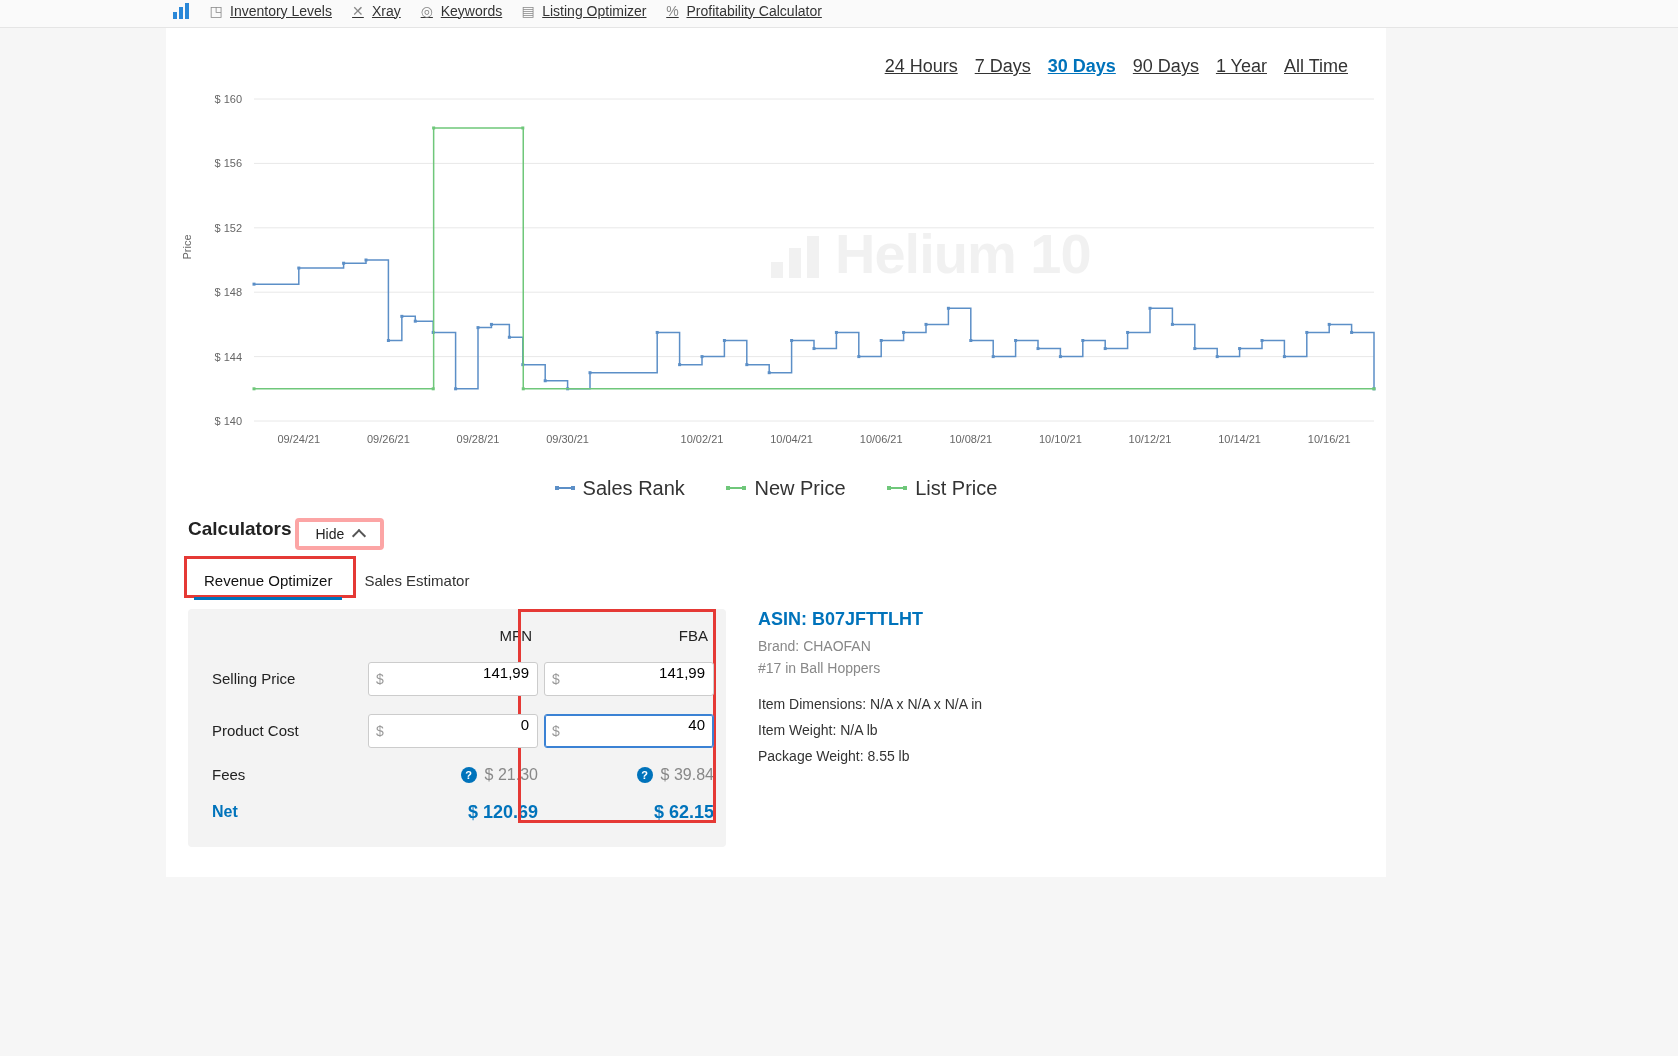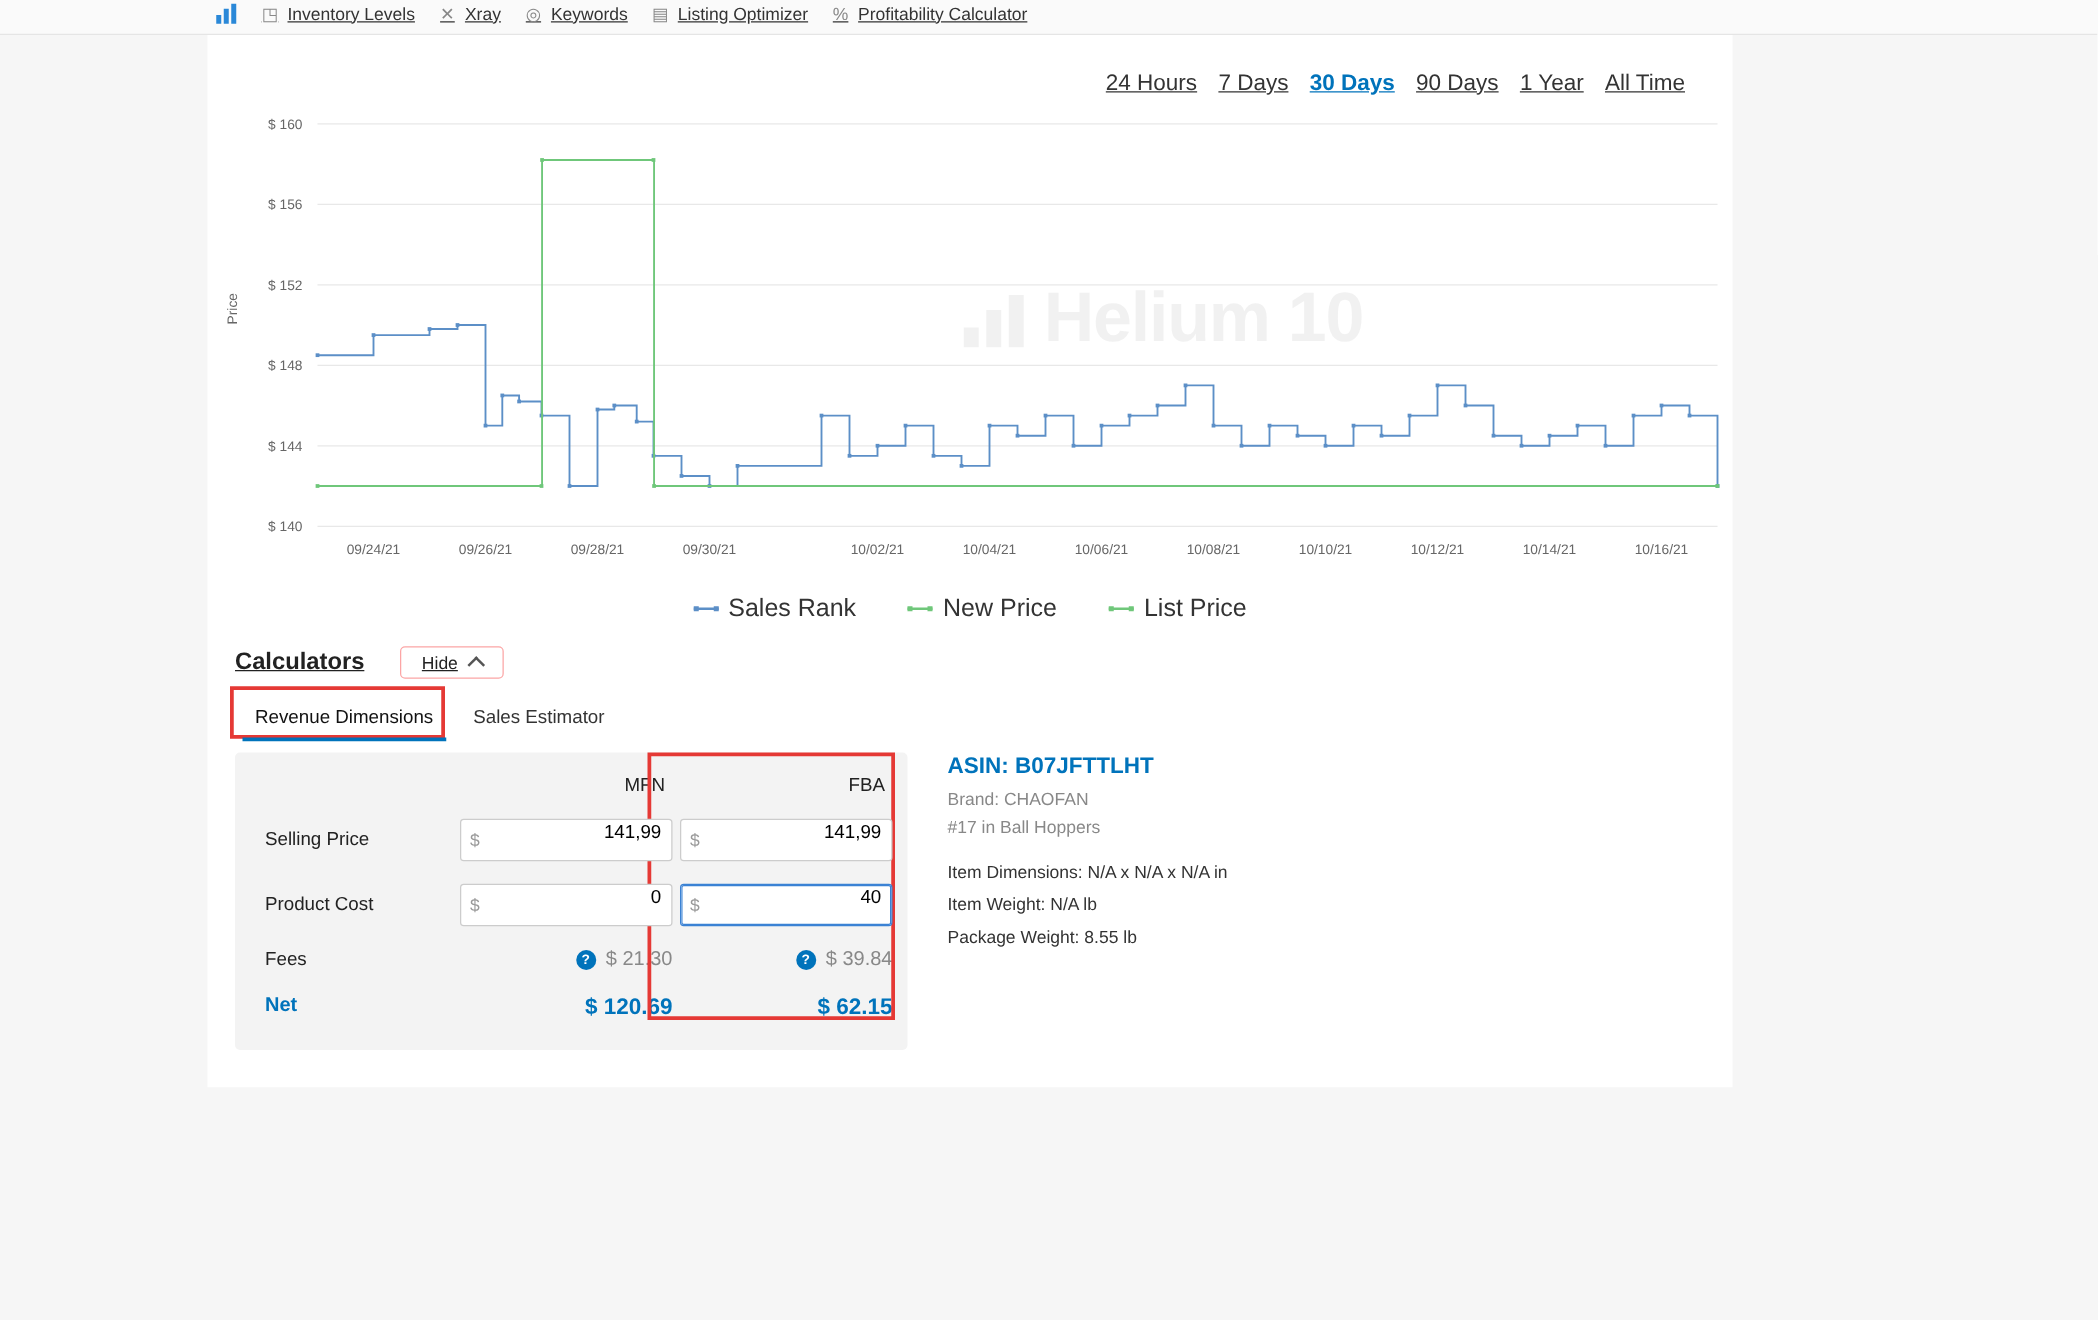--- a/index.html
+++ b/index.html
@@ -18,23 +18,23 @@
 .chart-svg { display: block; }
 .watermark { position: absolute; top: 130px; left: 585px; font-size: 56px; font-weight: 700; color: rgba(120,120,120,0.10); letter-spacing: -1px; pointer-events: none; }
 .watermark .bars { display: inline-block; vertical-align: middle; margin-right: 12px; }
 .legend-row { text-align: center; padding: 20px 0 18px 0; font-size: 20px; color: #333; }
 .legend-item { display: inline-flex; align-items: center; gap: 8px; margin: 0 18px; }
 .legend-swatch { display: inline-block; width: 20px; height: 2px; position: relative; }
 .legend-swatch::before, .legend-swatch::after { content:''; position:absolute; width:4px; height:4px; top:-1px; border-radius:0; }
 .legend-swatch::before { left:0; } .legend-swatch::after { right:0; }
 .legend-blue { background:#5c8fc7; } .legend-blue::before,.legend-blue::after{background:#5c8fc7;}
 .legend-green { background:#6fc77a; } .legend-green::before,.legend-green::after{background:#6fc77a;}
-.calc-header { display: flex; align-items: center; gap: 29px; padding: 0 0 12px 22px; text-decoration: underline; }
+.calc-header { display: flex; gap: 4px; padding: 0 0 12px 22px; }
 .calc-header h2 { font-size: 19px; font-weight: 700; }
-.hide-btn { border: 1px solid #fca5a5; border-radius: 4px; padding: 4px 16px; font-size: 14px; display:flex; align-items:center; gap:10px; cursor:pointer; background:#fff;}
+.hide-btn { border: 4px solid #fca5a5; border-radius: 4px; padding: 4px 16px; font-size: 14px; display:flex; align-items:center; gap:10px; cursor:pointer; background:#fff;}
 .chevron-up { display:inline-block; width:10px; height:10px; border-left:2px solid #555; border-top:2px solid #555; transform: rotate(45deg); margin-top:4px;}
 .tabs { display: flex; gap: 0; padding-left: 22px; position: relative; }
 .tab { padding: 10px 16px; font-size: 15px; color: #333; cursor: pointer; position:relative;}
 .tab.active { color:#111; }
 .tab.active::after { content:''; position:absolute; left:6px; right:6px; bottom:-1px; height:3px; background:#0073bb;}
 .tab-hl { position:absolute; border:3px solid #e53935; pointer-events:none; }
 .calc-panel { background:#f3f3f3; margin: 10px 22px 0 22px; padding: 18px 24px 24px 24px; border-radius: 4px; width: 538px; float:left; position:relative;}
 .calc-grid { display:grid; grid-template-columns: 150px 170px 170px; column-gap: 6px; row-gap: 18px; align-items:center;}
 .col-head { font-size:15px; color:#222; text-align:right; padding-right:6px;}
 .row-label { font-size:15px; color:#222;}
@@ -210,21 +210,21 @@
   <div class="calc-header">
     <h2>Calculators</h2>
     <div class="hide-btn">
         <span>Hide</span>
         <span class="chevron-up"></span>
       </div>
   </div>
 
   <div class="tabs">
     <div class="tab-hl" style="top:-6px; left:18px; width:172px; height:42px;"></div>
-    <div class="tab active">Revenue Dimensions</div>
+    <div class="tab active">Revenue Optimizer</div>
     <div class="tab">Sales Estimator</div>
   </div>
 
   <div class="clearfix">
     <div class="calc-panel">
       <div class="fba-hl" style="top:0px; left:330px; width:198px; height:214px;"></div>
       <div class="calc-grid">
         <div></div>
         <div class="col-head">MFN</div>
         <div class="col-head">FBA</div>

